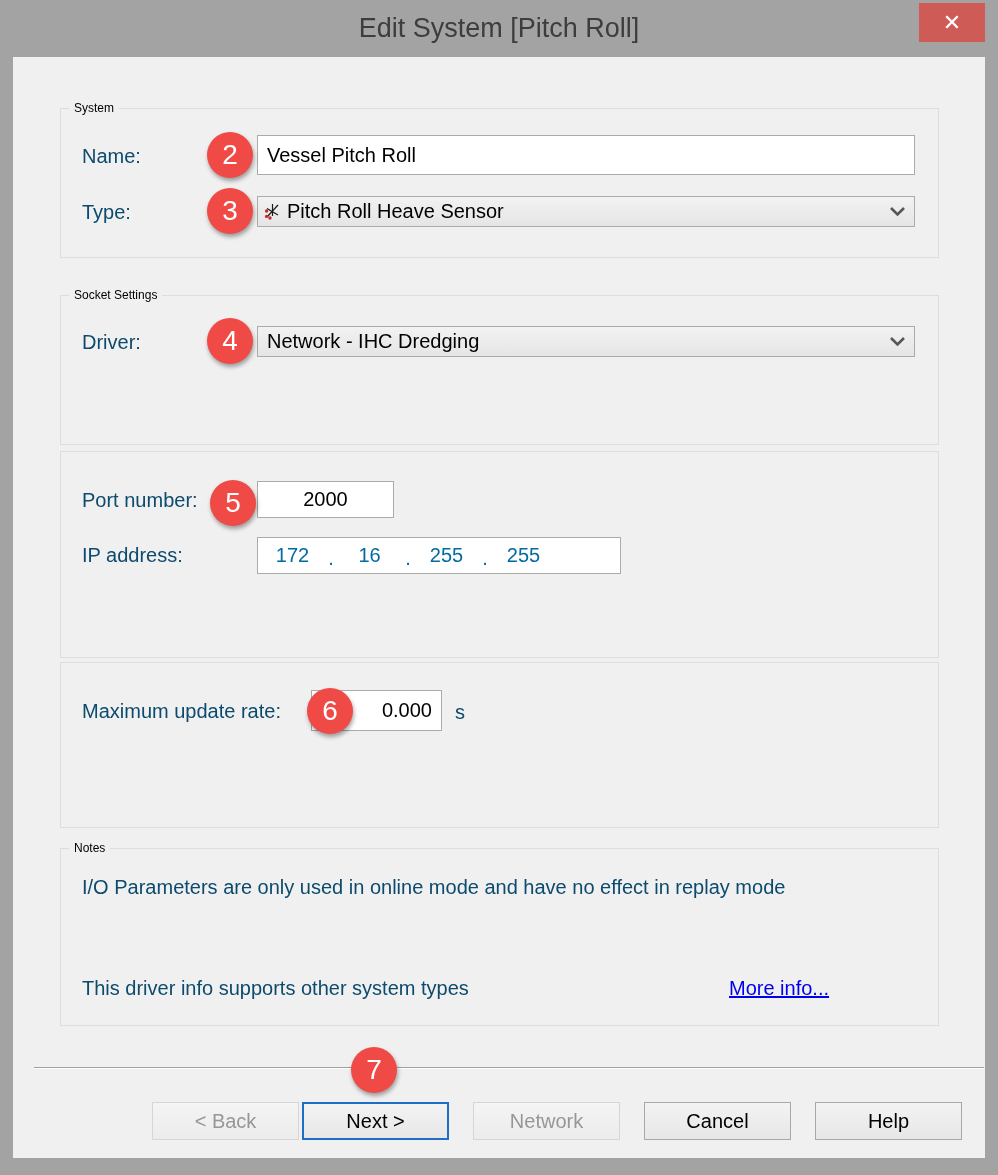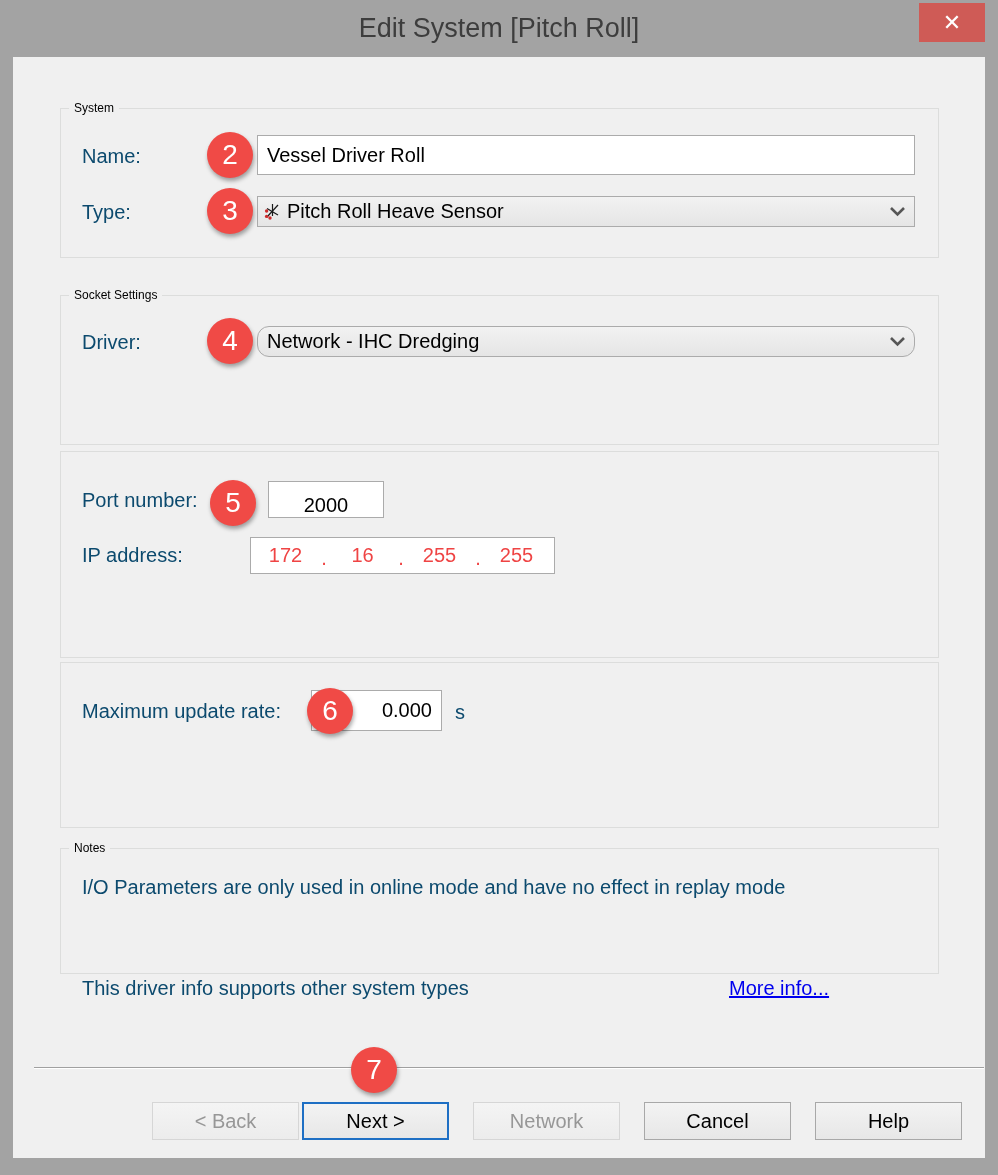--- a/index.html
+++ b/index.html
@@ -37,56 +37,56 @@
   }
   .groupbox .legend {
     position:absolute; top:-12px; left:8px; padding:0 5px;
     background:#f0f0f0; font-size:12px; color:#000;
     white-space:nowrap; line-height:22px;
   }
   .gb-system  { left:60px; top:108px;  width:879px; height:150px; }
   .gb-socket  { left:60px; top:295px;  width:879px; height:150px; }
   .gb-port    { left:60px; top:451px;  width:879px; height:207px; }
   .gb-rate    { left:60px; top:662px;  width:879px; height:166px; }
-  .gb-notes   { left:60px; top:848px;  width:879px; height:126px; }
+  .gb-notes   { left:60px; top:848px;  width:879px; height:178px; }
 
   
   .fld-label {
     position:absolute; font-size:20px; color:#0c4a6e; white-space:nowrap; line-height:22px;
   }
 
   
   .text-input {
     position:absolute; background:#ffffff; border:1px solid #ababab;
     font-size:20px; color:#000;
     display:flex; align-items:center; padding:0 9px; white-space:nowrap;
   }
   .name-input  { left:257px; top:135px; width:658px; height:40px; }
-  .port-input  { left:268px; top:481px; width:116px; height:37px; justify-content:center;align-items:flex-end; }
+  .port-input  { left:257px; top:481px; width:137px; height:37px; justify-content:center; }
   .rate-input  { left:311px; top:690px; width:131px; height:41px; justify-content:flex-end; }
 
   .dropdown {
     position:absolute; height:31px; width:658px; left:257px;
     background:linear-gradient(#f2f2f2,#e5e5e5);
     border:1px solid #ababab;
     display:flex; align-items:center; padding:0 8px 0 6px;
     font-size:20px; color:#000; white-space:nowrap;
   }
   .dd-type   { top:196px; }
-  .dd-driver { top:326px;border-radius:12px; }
+  .dd-driver { top:326px; }
   .dropdown .dd-text { flex:0 1 auto; overflow:hidden; }
   .dropdown .spacer { flex:1; }
   .dd-icon { margin-right:6px; display:flex; align-items:center; }
   .chevron { margin-left:8px; display:flex; align-items:center; }
 
   
   .ip-box {
-    position:absolute; left:250px; top:537px; width:305px; height:37px;
+    position:absolute; left:257px; top:537px; width:364px; height:37px;
     background:#ffffff; border:1px solid #ababab;
-    display:flex; align-items:stretch; font-size:20px; color:#ef4444;
+    display:flex; align-items:stretch; font-size:20px; color:#0369a1;
   }
   .ip-seg { width:69px; display:flex; align-items:center; justify-content:center; }
   .ip-dot { width:8px; display:flex; align-items:flex-end; justify-content:center; padding-bottom:3px; }
 
   .unit-label { position:absolute; left:455px; top:701px; font-size:20px; }
 
   
   .notes-line1 { left:82px; top:876px; }
   .notes-line2 { left:82px; top:977px; }
   .more-info {
@@ -145,21 +145,21 @@
     </div>
   </div>
 
   <div class="panel"></div>
 
   <div class="groupbox gb-system">
     <span class="legend">System</span>
   </div>
   <div class="fld-label" style="left:82px; top:145px;">Name:</div>
   <div class="text-input name-input">
-    <span>Vessel Driver Roll</span>
+    <span>Vessel Pitch Roll</span>
   </div>
   <div class="fld-label" style="left:82px; top:201px;">Type:</div>
   <div class="dropdown dd-type">
     <span class="dd-icon">
       <svg width="17" height="17" viewBox="0 0 17 17">
         <path d="M3 14 L14 2" stroke="#1a1a1a" stroke-width="1.2" fill="none"></path>
         <path d="M8.5 1 L8.5 13" stroke="#1a1a1a" stroke-width="1.2" fill="none"></path>
         <path d="M3 5.5 L14 12" stroke="#1a1a1a" stroke-width="1.2" fill="none"></path>
         <circle cx="2.6" cy="8" r="1.7" fill="#cc2b2b"></circle>
         <circle cx="2.6" cy="13.4" r="1.7" fill="#cc2b2b"></circle>

